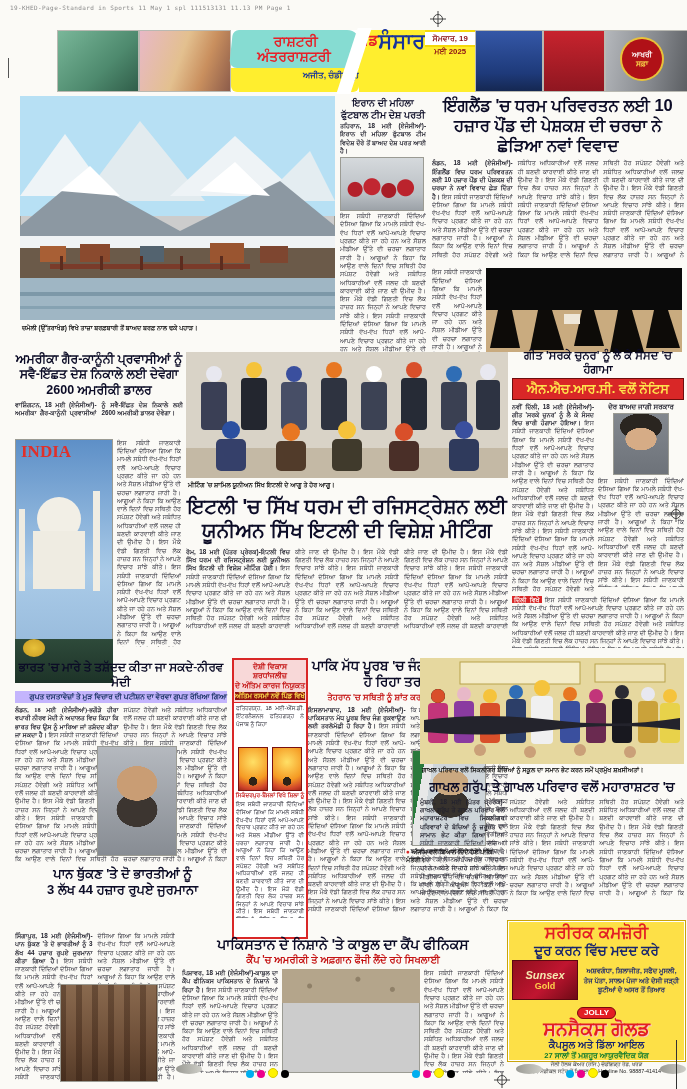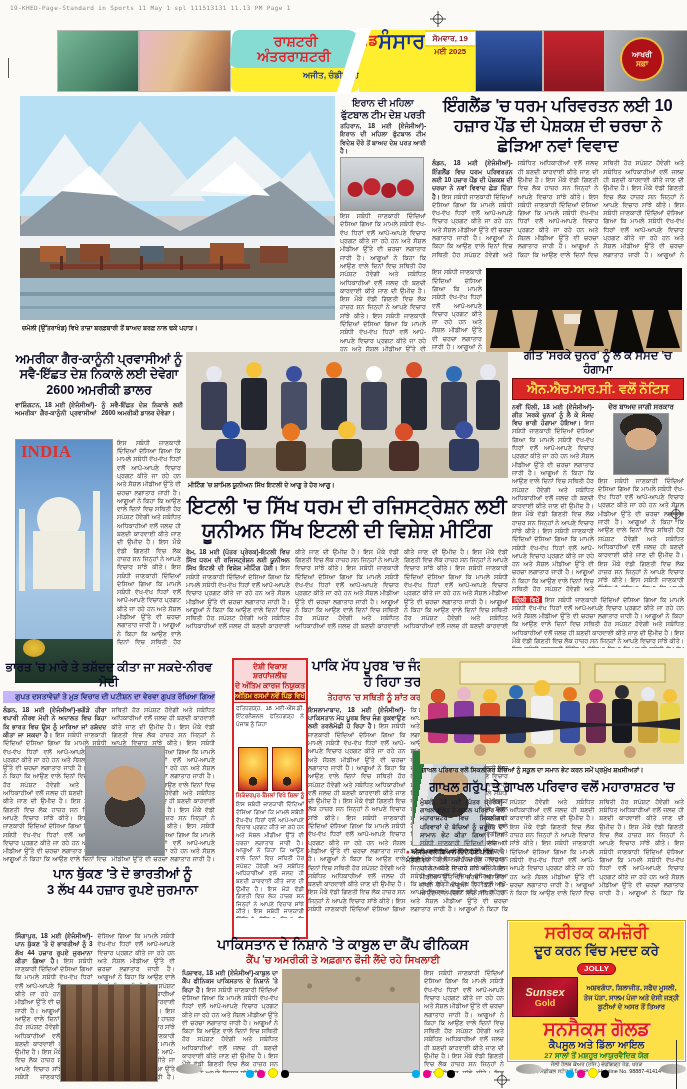--- a/index.html
+++ b/index.html
@@ -262,21 +262,21 @@
             linear-gradient(#83888f,#6d7279);"></div>
         <div class="body-txt" style="height:110px;overflow:hidden;">ਇਸ ਸਬੰਧੀ ਜਾਣਕਾਰੀ ਦਿੰਦਿਆਂ ਦੱਸਿਆ ਗਿਆ ਕਿ ਮਾਮਲੇ ਸਬੰਧੀ ਵੱਖ-ਵੱਖ ਧਿਰਾਂ ਵਲੋਂ ਆਪੋ-ਆਪਣੇ ਵਿਚਾਰ ਪ੍ਰਗਟ ਕੀਤੇ ਜਾ ਰਹੇ ਹਨ ਅਤੇ ਸੋਸ਼ਲ ਮੀਡੀਆ ਉੱਤੇ ਵੀ ਚਰਚਾ ਲਗਾਤਾਰ ਜਾਰੀ ਹੈ। ਆਗੂਆਂ ਨੇ ਕਿਹਾ ਕਿ ਆਉਣ ਵਾਲੇ ਦਿਨਾਂ ਵਿਚ ਸਥਿਤੀ ਹੋਰ ਸਪੱਸ਼ਟ ਹੋਵੇਗੀ ਅਤੇ ਸਬੰਧਿਤ ਅਧਿਕਾਰੀਆਂ ਵਲੋਂ ਜਲਦ ਹੀ ਬਣਦੀ ਕਾਰਵਾਈ ਕੀਤੇ ਜਾਣ ਦੀ ਉਮੀਦ ਹੈ। ਇਸ ਮੌਕੇ ਵੱਡੀ ਗਿਣਤੀ ਵਿਚ ਲੋਕ ਹਾਜ਼ਰ ਸਨ ਜਿਨ੍ਹਾਂ ਨੇ ਆਪਣੇ ਵਿਚਾਰ ਸਾਂਝੇ ਕੀਤੇ। ਇਸ ਸਬੰਧੀ ਜਾਣਕਾਰੀ ਦਿੰਦਿਆਂ ਦੱਸਿਆ ਗਿਆ ਕਿ ਮਾਮਲੇ ਸਬੰਧੀ ਵੱਖ-ਵੱਖ ਧਿਰਾਂ ਵਲੋਂ ਆਪੋ-ਆਪਣੇ ਵਿਚਾਰ ਪ੍ਰਗਟ ਕੀਤੇ ਜਾ ਰਹੇ ਹਨ ਅਤੇ ਸੋਸ਼ਲ ਮੀਡੀਆ ਉੱਤੇ ਵੀ ਚਰਚਾ ਲਗਾਤਾਰ ਜਾਰੀ ਹੈ। ਆਗੂਆਂ ਨੇ ਕਿਹਾ ਕਿ ਆਉਣ ਵਾਲੇ ਦਿਨਾਂ ਵਿਚ ਸਥਿਤੀ ਹੋਰ ਸਪੱਸ਼ਟ ਹੋਵੇਗੀ ਅਤੇ ਸਬੰਧਿਤ ਅਧਿਕਾਰੀਆਂ ਵਲੋਂ ਜਲਦ ਹੀ ਬਣਦੀ ਕਾਰਵਾਈ ਕੀਤੇ ਜਾਣ ਦੀ ਉਮੀਦ ਹੈ। ਇਸ ਮੌਕੇ ਵੱਡੀ ਗਿਣਤੀ ਵਿਚ ਲੋਕ ਹਾਜ਼ਰ ਸਨ ਜਿਨ੍ਹਾਂ ਨੇ ਆਪਣੇ ਵਿਚਾਰ ਸਾਂਝੇ ਕੀਤੇ।</div>
       </div>
     </div>
     <div class="body-txt" style="margin-top:3px;height:52px;overflow:hidden;">
       <span class="red-lead-tag">ਦਿੱਲੀ ਵਿਖੇ</span>
       <span>ਇਸ ਸਬੰਧੀ ਜਾਣਕਾਰੀ ਦਿੰਦਿਆਂ ਦੱਸਿਆ ਗਿਆ ਕਿ ਮਾਮਲੇ ਸਬੰਧੀ ਵੱਖ-ਵੱਖ ਧਿਰਾਂ ਵਲੋਂ ਆਪੋ-ਆਪਣੇ ਵਿਚਾਰ ਪ੍ਰਗਟ ਕੀਤੇ ਜਾ ਰਹੇ ਹਨ ਅਤੇ ਸੋਸ਼ਲ ਮੀਡੀਆ ਉੱਤੇ ਵੀ ਚਰਚਾ ਲਗਾਤਾਰ ਜਾਰੀ ਹੈ। ਆਗੂਆਂ ਨੇ ਕਿਹਾ ਕਿ ਆਉਣ ਵਾਲੇ ਦਿਨਾਂ ਵਿਚ ਸਥਿਤੀ ਹੋਰ ਸਪੱਸ਼ਟ ਹੋਵੇਗੀ ਅਤੇ ਸਬੰਧਿਤ ਅਧਿਕਾਰੀਆਂ ਵਲੋਂ ਜਲਦ ਹੀ ਬਣਦੀ ਕਾਰਵਾਈ ਕੀਤੇ ਜਾਣ ਦੀ ਉਮੀਦ ਹੈ। ਇਸ ਮੌਕੇ ਵੱਡੀ ਗਿਣਤੀ ਵਿਚ ਲੋਕ ਹਾਜ਼ਰ ਸਨ ਜਿਨ੍ਹਾਂ ਨੇ ਆਪਣੇ ਵਿਚਾਰ ਸਾਂਝੇ ਕੀਤੇ। ਇਸ ਸਬੰਧੀ ਜਾਣਕਾਰੀ ਦਿੰਦਿਆਂ ਦੱਸਿਆ ਗਿਆ ਕਿ ਮਾਮਲੇ ਸਬੰਧੀ ਵੱਖ-ਵੱਖ ਧਿਰਾਂ ਵਲੋਂ ਆਪੋ-ਆਪਣੇ ਵਿਚਾਰ ਪ੍ਰਗਟ ਕੀਤੇ ਜਾ ਰਹੇ ਹਨ ਅਤੇ ਸੋਸ਼ਲ ਮੀਡੀਆ ਉੱਤੇ ਵੀ ਚਰਚਾ ਲਗਾਤਾਰ ਜਾਰੀ ਹੈ। ਆਗੂਆਂ ਨੇ ਕਿਹਾ ਕਿ ਆਉਣ ਵਾਲੇ ਦਿਨਾਂ ਵਿਚ ਸਥਿਤੀ ਹੋਰ ਸਪੱਸ਼ਟ ਹੋਵੇਗੀ ਅਤੇ ਸਬੰਧਿਤ ਅਧਿਕਾਰੀਆਂ ਵਲੋਂ ਜਲਦ ਹੀ ਬਣਦੀ ਕਾਰਵਾਈ ਕੀਤੇ ਜਾਣ ਦੀ ਉਮੀਦ ਹੈ। ਇਸ ਮੌਕੇ ਵੱਡੀ ਗਿਣਤੀ ਵਿਚ ਲੋਕ ਹਾਜ਼ਰ ਸਨ ਜਿਨ੍ਹਾਂ ਨੇ ਆਪਣੇ ਵਿਚਾਰ ਸਾਂਝੇ ਕੀਤੇ।</span>
     </div>
   </div>
 
-  <div class="abs" style="left:3px;top:660px;width:212px;height:200px;">
+  <div class="abs" style="left:15px;top:660px;width:212px;height:200px;font-family:Liberation Serif, serif;">
     <div class="hl" style="font-size:12px;">ਭਾਰਤ 'ਚ ਮਾਰੇ ਤੇ ਤਸ਼ੱਦਦ ਕੀਤਾ ਜਾ ਸਕਦੇ-ਨੀਰਵ ਮੋਦੀ</div>
     <div class="blue-sub" style="margin-top:2px;">ਗੁਪਤ ਦਸਤਾਵੇਜ਼ਾਂ ਤੇ ਮੁੜ ਵਿਚਾਰ ਦੀ ਪਟੀਸ਼ਨ ਦਾ ਵੇਰਵਾ ਗੁਪਤ ਰੱਖਿਆ ਗਿਆ</div>
     <div class="body-txt cols2" style="margin-top:3px;height:162px;overflow:hidden;">
       <span class="lead">ਲੰਡਨ, 18 ਮਈ (ਏਜੰਸੀਆਂ)-ਭਗੌੜੇ ਹੀਰਾ ਵਪਾਰੀ ਨੀਰਵ ਮੋਦੀ ਨੇ ਅਦਾਲਤ ਵਿਚ ਕਿਹਾ ਕਿ ਭਾਰਤ ਵਿਚ ਉਸ ਨੂੰ ਮਾਰਿਆ ਜਾਂ ਤਸ਼ੱਦਦ ਕੀਤਾ ਜਾ ਸਕਦਾ ਹੈ।</span>
       <span>ਇਸ ਸਬੰਧੀ ਜਾਣਕਾਰੀ ਦਿੰਦਿਆਂ ਦੱਸਿਆ ਗਿਆ ਕਿ ਮਾਮਲੇ ਸਬੰਧੀ ਵੱਖ-ਵੱਖ ਧਿਰਾਂ ਵਲੋਂ ਆਪੋ-ਆਪਣੇ ਵਿਚਾਰ ਪ੍ਰਗਟ ਕੀਤੇ ਜਾ ਰਹੇ ਹਨ ਅਤੇ ਸੋਸ਼ਲ ਮੀਡੀਆ ਉੱਤੇ ਵੀ ਚਰਚਾ ਲਗਾਤਾਰ ਜਾਰੀ ਹੈ। ਆਗੂਆਂ ਨੇ ਕਿਹਾ ਕਿ ਆਉਣ ਵਾਲੇ ਦਿਨਾਂ ਵਿਚ ਸਥਿਤੀ ਹੋਰ ਸਪੱਸ਼ਟ ਹੋਵੇਗੀ ਅਤੇ ਸਬੰਧਿਤ ਅਧਿਕਾਰੀਆਂ ਵਲੋਂ ਜਲਦ ਹੀ ਬਣਦੀ ਕਾਰਵਾਈ ਕੀਤੇ ਜਾਣ ਦੀ ਉਮੀਦ ਹੈ। ਇਸ ਮੌਕੇ ਵੱਡੀ ਗਿਣਤੀ ਵਿਚ ਲੋਕ ਹਾਜ਼ਰ ਸਨ ਜਿਨ੍ਹਾਂ ਨੇ ਆਪਣੇ ਵਿਚਾਰ ਸਾਂਝੇ ਕੀਤੇ। ਇਸ ਸਬੰਧੀ ਜਾਣਕਾਰੀ ਦਿੰਦਿਆਂ ਦੱਸਿਆ ਗਿਆ ਕਿ ਮਾਮਲੇ ਸਬੰਧੀ ਵੱਖ-ਵੱਖ ਧਿਰਾਂ ਵਲੋਂ ਆਪੋ-ਆਪਣੇ ਵਿਚਾਰ ਪ੍ਰਗਟ ਕੀਤੇ ਜਾ ਰਹੇ ਹਨ ਅਤੇ ਸੋਸ਼ਲ ਮੀਡੀਆ ਉੱਤੇ ਵੀ ਚਰਚਾ ਲਗਾਤਾਰ ਜਾਰੀ ਹੈ। ਆਗੂਆਂ ਨੇ ਕਿਹਾ ਕਿ ਆਉਣ ਵਾਲੇ ਦਿਨਾਂ ਵਿਚ ਸਥਿਤੀ ਹੋਰ ਸਪੱਸ਼ਟ ਹੋਵੇਗੀ ਅਤੇ ਸਬੰਧਿਤ ਅਧਿਕਾਰੀਆਂ ਵਲੋਂ ਜਲਦ ਹੀ ਬਣਦੀ ਕਾਰਵਾਈ ਕੀਤੇ ਜਾਣ ਦੀ ਉਮੀਦ ਹੈ। ਇਸ ਮੌਕੇ ਵੱਡੀ ਗਿਣਤੀ ਵਿਚ ਲੋਕ ਹਾਜ਼ਰ ਸਨ ਜਿਨ੍ਹਾਂ ਨੇ ਆਪਣੇ ਵਿਚਾਰ ਸਾਂਝੇ ਕੀਤੇ। ਇਸ ਸਬੰਧੀ ਜਾਣਕਾਰੀ ਦਿੰਦਿਆਂ ਦੱਸਿਆ ਗਿਆ ਕਿ ਮਾਮਲੇ ਸਬੰਧੀ ਵੱਖ-ਵੱਖ ਧਿਰਾਂ ਵਲੋਂ ਆਪੋ-ਆਪਣੇ ਵਿਚਾਰ ਪ੍ਰਗਟ ਕੀਤੇ ਜਾ ਰਹੇ ਹਨ ਅਤੇ ਸੋਸ਼ਲ ਮੀਡੀਆ ਉੱਤੇ ਵੀ ਚਰਚਾ ਲਗਾਤਾਰ ਜਾਰੀ ਹੈ। ਆਗੂਆਂ ਨੇ ਕਿਹਾ ਕਿ ਆਉਣ ਵਾਲੇ ਦਿਨਾਂ ਵਿਚ ਸਥਿਤੀ ਹੋਰ ਸਪੱਸ਼ਟ ਹੋਵੇਗੀ ਅਤੇ ਸਬੰਧਿਤ ਅਧਿਕਾਰੀਆਂ ਵਲੋਂ ਜਲਦ ਹੀ ਬਣਦੀ ਕਾਰਵਾਈ ਕੀਤੇ ਜਾਣ ਦੀ ਉਮੀਦ ਹੈ। ਇਸ ਮੌਕੇ ਵੱਡੀ ਗਿਣਤੀ ਵਿਚ ਲੋਕ ਹਾਜ਼ਰ ਸਨ ਜਿਨ੍ਹਾਂ ਨੇ ਆਪਣੇ ਵਿਚਾਰ ਸਾਂਝੇ ਕੀਤੇ। ਇਸ ਸਬੰਧੀ ਜਾਣਕਾਰੀ ਦਿੰਦਿਆਂ ਦੱਸਿਆ ਗਿਆ ਕਿ ਮਾਮਲੇ ਸਬੰਧੀ ਵੱਖ-ਵੱਖ ਧਿਰਾਂ ਵਲੋਂ ਆਪੋ-ਆਪਣੇ ਵਿਚਾਰ ਪ੍ਰਗਟ ਕੀਤੇ ਜਾ ਰਹੇ ਹਨ ਅਤੇ ਸੋਸ਼ਲ ਮੀਡੀਆ ਉੱਤੇ ਵੀ ਚਰਚਾ ਲਗਾਤਾਰ ਜਾਰੀ ਹੈ। ਆਗੂਆਂ ਨੇ ਕਿਹਾ ਕਿ ਆਉਣ ਵਾਲੇ ਦਿਨਾਂ ਵਿਚ ਸਥਿਤੀ ਹੋਰ ਸਪੱਸ਼ਟ ਹੋਵੇਗੀ ਅਤੇ ਸਬੰਧਿਤ ਅਧਿਕਾਰੀਆਂ ਵਲੋਂ ਜਲਦ ਹੀ ਬਣਦੀ ਕਾਰਵਾਈ ਕੀਤੇ ਜਾਣ ਦੀ ਉਮੀਦ ਹੈ। ਇਸ ਮੌਕੇ ਵੱਡੀ ਗਿਣਤੀ ਵਿਚ ਲੋਕ ਹਾਜ਼ਰ ਸਨ ਜਿਨ੍ਹਾਂ ਨੇ ਆਪਣੇ ਵਿਚਾਰ ਸਾਂਝੇ ਕੀਤੇ। ਇਸ ਸਬੰਧੀ ਜਾਣਕਾਰੀ ਦਿੰਦਿਆਂ ਦੱਸਿਆ ਗਿਆ ਕਿ ਮਾਮਲੇ ਸਬੰਧੀ ਵੱਖ-ਵੱਖ ਧਿਰਾਂ ਵਲੋਂ ਆਪੋ-ਆਪਣੇ ਵਿਚਾਰ ਪ੍ਰਗਟ ਕੀਤੇ ਜਾ ਰਹੇ ਹਨ ਅਤੇ ਸੋਸ਼ਲ ਮੀਡੀਆ ਉੱਤੇ ਵੀ ਚਰਚਾ ਲਗਾਤਾਰ ਜਾਰੀ ਹੈ। ਆਗੂਆਂ ਨੇ ਕਿਹਾ ਕਿ ਆਉਣ ਵਾਲੇ ਦਿਨਾਂ ਵਿਚ ਸਥਿਤੀ ਹੋਰ ਸਪੱਸ਼ਟ ਹੋਵੇਗੀ ਅਤੇ ਸਬੰਧਿਤ ਅਧਿਕਾਰੀਆਂ ਵਲੋਂ ਜਲਦ ਹੀ ਬਣਦੀ ਕਾਰਵਾਈ ਕੀਤੇ ਜਾਣ ਦੀ ਉਮੀਦ ਹੈ। ਇਸ ਮੌਕੇ ਵੱਡੀ ਗਿਣਤੀ ਵਿਚ ਲੋਕ ਹਾਜ਼ਰ ਸਨ ਜਿਨ੍ਹਾਂ ਨੇ ਆਪਣੇ ਵਿਚਾਰ ਸਾਂਝੇ ਕੀਤੇ।</span>
     </div>
     <div class="photo" style="position:absolute;left:82px;top:86px;width:80px;height:110px;background:
         radial-gradient(ellipse 42% 26% at 50% 34%, #c99d74 60%, rgba(0,0,0,0) 61%),
         radial-gradient(ellipse 46% 28% at 50% 58%, #3c3530 55%, rgba(0,0,0,0) 56%),
         linear-gradient(#b5b9bf,#878c93);"></div>
@@ -389,29 +389,29 @@
             radial-gradient(circle at 80% 60%, #8f8068 2px, rgba(0,0,0,0) 3px),
             #b4a58b;"></div>
       </div>
       <div class="body-txt" style="width:80px;height:104px;overflow:hidden;margin-left:4px;">ਇਸ ਸਬੰਧੀ ਜਾਣਕਾਰੀ ਦਿੰਦਿਆਂ ਦੱਸਿਆ ਗਿਆ ਕਿ ਮਾਮਲੇ ਸਬੰਧੀ ਵੱਖ-ਵੱਖ ਧਿਰਾਂ ਵਲੋਂ ਆਪੋ-ਆਪਣੇ ਵਿਚਾਰ ਪ੍ਰਗਟ ਕੀਤੇ ਜਾ ਰਹੇ ਹਨ ਅਤੇ ਸੋਸ਼ਲ ਮੀਡੀਆ ਉੱਤੇ ਵੀ ਚਰਚਾ ਲਗਾਤਾਰ ਜਾਰੀ ਹੈ। ਆਗੂਆਂ ਨੇ ਕਿਹਾ ਕਿ ਆਉਣ ਵਾਲੇ ਦਿਨਾਂ ਵਿਚ ਸਥਿਤੀ ਹੋਰ ਸਪੱਸ਼ਟ ਹੋਵੇਗੀ ਅਤੇ ਸਬੰਧਿਤ ਅਧਿਕਾਰੀਆਂ ਵਲੋਂ ਜਲਦ ਹੀ ਬਣਦੀ ਕਾਰਵਾਈ ਕੀਤੇ ਜਾਣ ਦੀ ਉਮੀਦ ਹੈ। ਇਸ ਮੌਕੇ ਵੱਡੀ ਗਿਣਤੀ ਵਿਚ ਲੋਕ ਹਾਜ਼ਰ ਸਨ ਜਿਨ੍ਹਾਂ ਨੇ ਆਪਣੇ ਵਿਚਾਰ ਸਾਂਝੇ ਕੀਤੇ। ਇਸ ਸਬੰਧੀ ਜਾਣਕਾਰੀ ਦਿੰਦਿਆਂ ਦੱਸਿਆ ਗਿਆ ਕਿ ਮਾਮਲੇ ਸਬੰਧੀ ਵੱਖ-ਵੱਖ ਧਿਰਾਂ ਵਲੋਂ ਆਪੋ-ਆਪਣੇ ਵਿਚਾਰ ਪ੍ਰਗਟ ਕੀਤੇ ਜਾ ਰਹੇ ਹਨ ਅਤੇ ਸੋਸ਼ਲ ਮੀਡੀਆ ਉੱਤੇ ਵੀ ਚਰਚਾ ਲਗਾਤਾਰ ਜਾਰੀ ਹੈ। ਆਗੂਆਂ ਨੇ ਕਿਹਾ ਕਿ ਆਉਣ ਵਾਲੇ ਦਿਨਾਂ ਵਿਚ ਸਥਿਤੀ ਹੋਰ ਸਪੱਸ਼ਟ ਹੋਵੇਗੀ ਅਤੇ ਸਬੰਧਿਤ ਅਧਿਕਾਰੀਆਂ ਵਲੋਂ ਜਲਦ ਹੀ ਬਣਦੀ ਕਾਰਵਾਈ ਕੀਤੇ ਜਾਣ ਦੀ ਉਮੀਦ ਹੈ। ਇਸ ਮੌਕੇ ਵੱਡੀ ਗਿਣਤੀ ਵਿਚ ਲੋਕ ਹਾਜ਼ਰ ਸਨ ਜਿਨ੍ਹਾਂ ਨੇ ਆਪਣੇ ਵਿਚਾਰ ਸਾਂਝੇ ਕੀਤੇ।</div>
     </div>
   </div>
 
   <div class="abs ad" style="left:507px;top:920px;width:177px;height:140px;">
     <div class="ad-t1">ਸਰੀਰਕ ਕਮਜ਼ੋਰੀ</div>
     <div class="ad-t2">ਦੂਰ ਕਰਨ ਵਿੱਚ ਮਦਦ ਕਰੇ</div>
-    <div style="text-align:center;line-height:1;">
-      <span class="ad-brand">JOLLY</span>
-    </div>
     <div style="display:flex;align-items:center;padding:2px 4px;">
       <div class="ad-pack" style="width:64px;height:38px;">
         <span class="s1">Sunsex</span>
         <span class="s2">Gold</span>
       </div>
       <div class="ad-ing" style="flex:1;padding-left:4px;">ਅਸ਼ਵਗੰਧਾ, ਸ਼ਿਲਾਜੀਤ, ਸਫੈਦ ਮੂਸਲੀ, ਤੇਜ ਪੱਤਾ, ਸਾਲਮ ਪੰਜਾ ਅਤੇ ਦੇਸੀ ਜੜ੍ਹੀ ਬੂਟੀਆਂ ਦੇ ਅਸਰ ਤੋਂ ਤਿਆਰ</div>
+    </div>
+    <div style="text-align:center;line-height:1;">
+      <span class="ad-brand">JOLLY</span>
     </div>
     <div class="ad-name">ਸਨਸੈਕਸ ਗੋਲਡ</div>
     <div class="ad-type">ਕੈਪਸੂਲ ਅਤੇ ਡਿੱਲਾ ਆਇਲ</div>
     <div class="ad-tag">27 ਸਾਲਾਂ ਤੋਂ ਮਸ਼ਹੂਰ ਆਯੁਰਵੈਦਿਕ ਯੋਗ</div>
     <div class="ad-contact">ਜੌਲੀ ਹੈਲਥ ਕੇਅਰ (ਰਜਿ.) ਚੰਡੀਗੜ੍ਹ ਰੋਡ, ਖਰੜ</div>
     <div class="ad-contact">ਹਰ ਮੈਡੀਕਲ ਸਟੋਰ ਤੋਂ ਮਿਲਦਾ ਹੈ • Helpline No. 98887-41414</div>
   </div>
 
   <div class="abs lens" style="left:176px;top:1064px;"></div>
   <div class="abs regdots" style="left:246px;top:1064px;">

